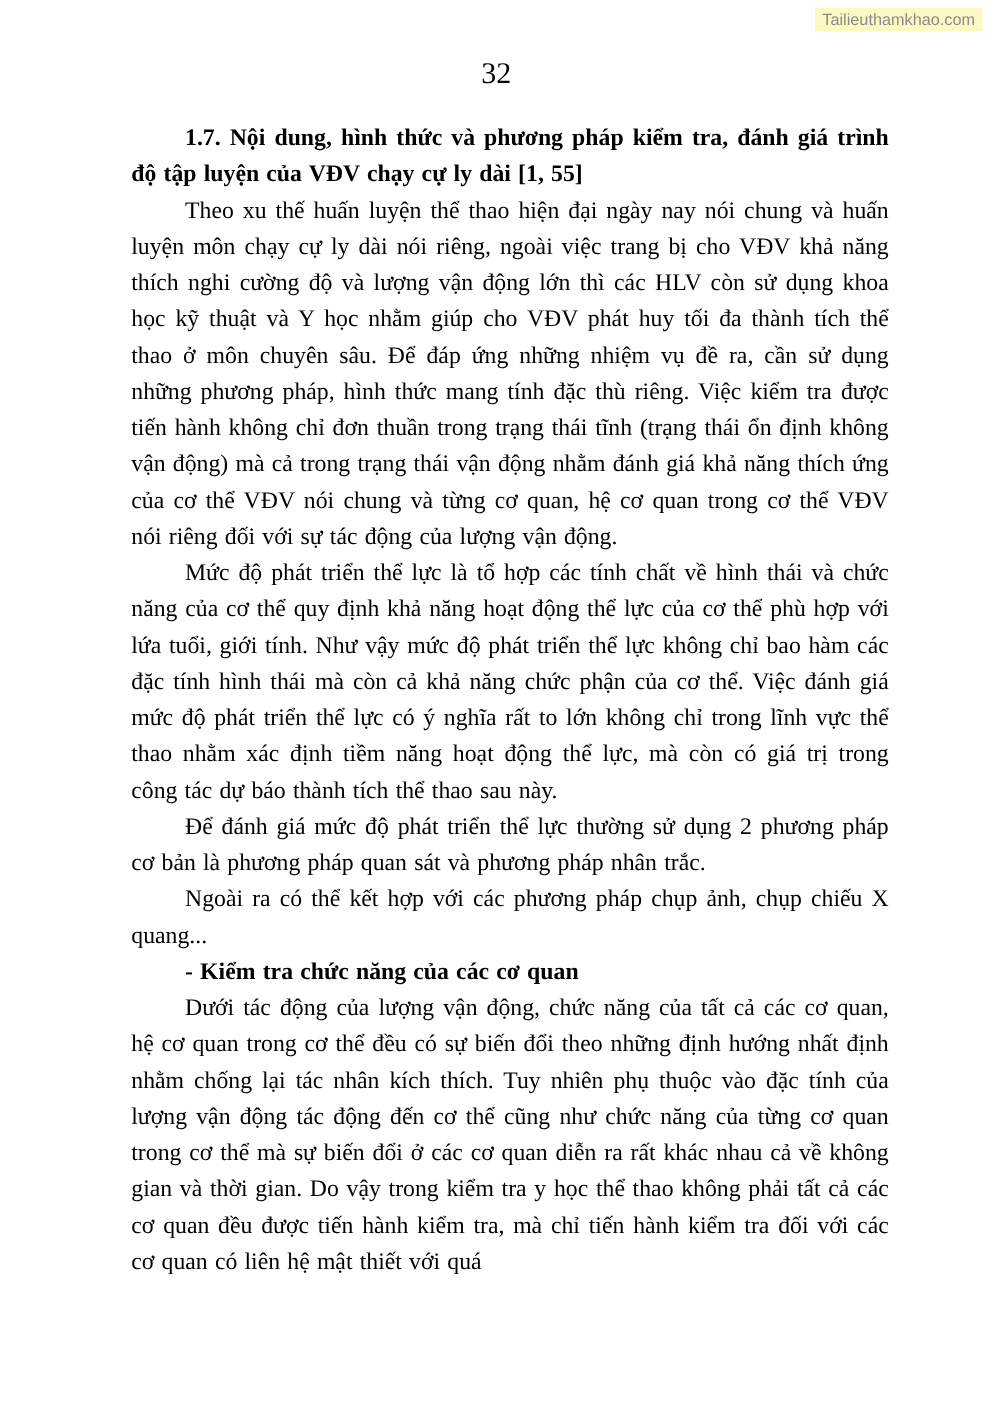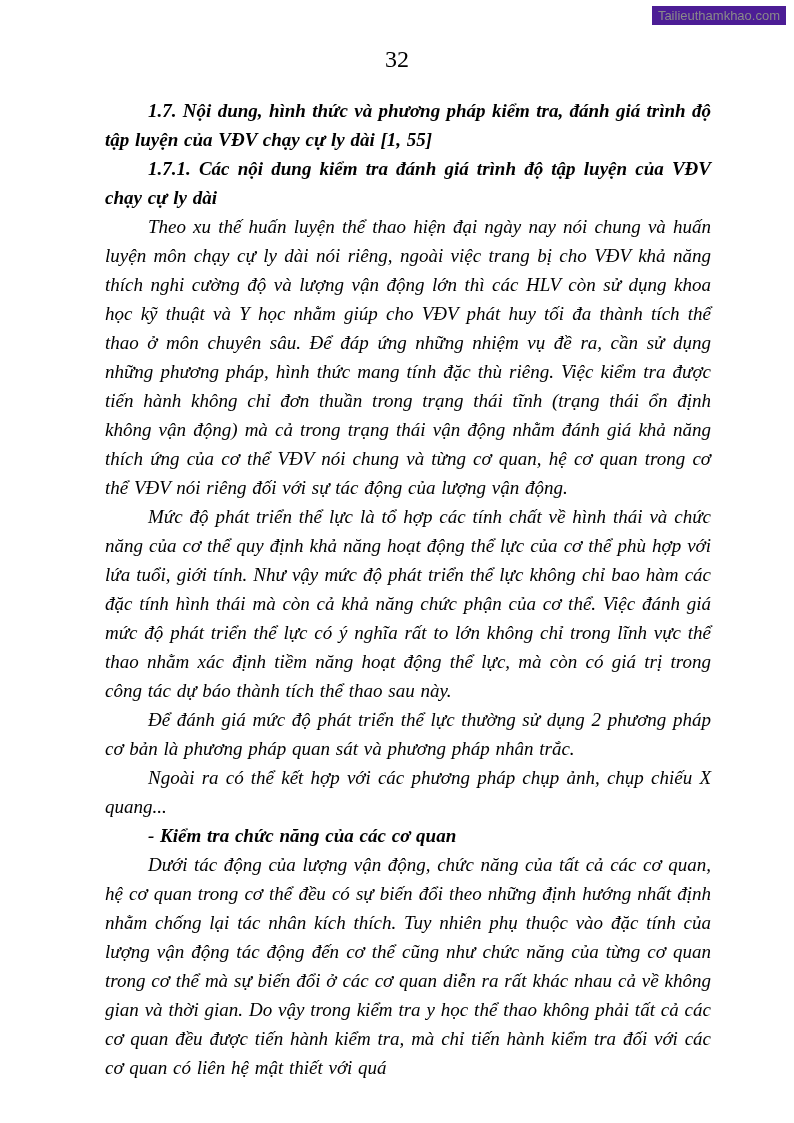--- a/index.html
+++ b/index.html
@@ -14,38 +14,37 @@
     font-family: "Liberation Serif", "DejaVu Serif", serif;
     overflow: hidden;
   }
   .watermark {
     position: absolute;
     top: 6px;
     right: 8px;
     font-family: "Liberation Sans", "DejaVu Sans", sans-serif;
     font-size: 13px;
     color: #8a8a8a;
-    background: #4c1d95;
+    background: #fef9c3;
     padding: 2px 6px;
   }
   .page-number {
     position: absolute;
     top: 46px;
     left: 0;
     width: 100%;
     text-align: center;
     font-size: 24px;
     color: #000000;
   }
   .content {
     position: absolute;
     top: 96px;
     left: 105px;
     width: 606px;
-    font-style: italic;
   }
   .content p {
     margin: 0;
     font-size: 19px;
     line-height: 29px;
     text-align: justify;
     text-indent: 43px;
     word-spacing: 1px;
   }
   .content p.heading,
@@ -59,21 +58,20 @@
 <div class="page">
 
   <div class="watermark">Tailieuthamkhao.com</div>
 
   <div class="page-number">32</div>
 
   <div class="content">
 
     <p class="heading">1.7. Nội dung, hình thức và phương pháp kiểm tra, đánh giá trình độ tập luyện của VĐV chạy cự ly dài [1, 55]</p>
 
-    <p class="heading">1.7.1. Các nội dung kiểm tra đánh giá trình độ tập luyện của VĐV chạy cự ly dài</p>
 
     <p class="body">Theo xu thế huấn luyện thể thao hiện đại ngày nay nói chung và huấn luyện môn chạy cự ly dài nói riêng, ngoài việc trang bị cho VĐV khả năng thích nghi cường độ và lượng vận động lớn thì các HLV còn sử dụng khoa học kỹ thuật và Y học nhằm giúp cho VĐV phát huy tối đa thành tích thể thao ở môn chuyên sâu. Để đáp ứng những nhiệm vụ đề ra, cần sử dụng những phương pháp, hình thức mang tính đặc thù riêng. Việc kiểm tra được tiến hành không chỉ đơn thuần trong trạng thái tĩnh (trạng thái ổn định không vận động) mà cả trong trạng thái vận động nhằm đánh giá khả năng thích ứng của cơ thể VĐV nói chung và từng cơ quan, hệ cơ quan trong cơ thể VĐV nói riêng đối với sự tác động của lượng vận động.</p>
 
 
     <p class="body">Mức độ phát triển thể lực là tổ hợp các tính chất về hình thái và chức năng của cơ thể quy định khả năng hoạt động thể lực của cơ thể phù hợp với lứa tuổi, giới tính. Như vậy mức độ phát triển thể lực không chỉ bao hàm các đặc tính hình thái mà còn cả khả năng chức phận của cơ thể. Việc đánh giá mức độ phát triển thể lực có ý nghĩa rất to lớn không chỉ trong lĩnh vực thể thao nhằm xác định tiềm năng hoạt động thể lực, mà còn có giá trị trong công tác dự báo thành tích thể thao sau này.</p>
 
     <p class="body">Để đánh giá mức độ phát triển thể lực thường sử dụng 2 phương pháp cơ bản là phương pháp quan sát và phương pháp nhân trắc.</p>
 
     <p class="body">Ngoài ra có thể kết hợp với các phương pháp chụp ảnh, chụp chiếu X quang...</p>
 

